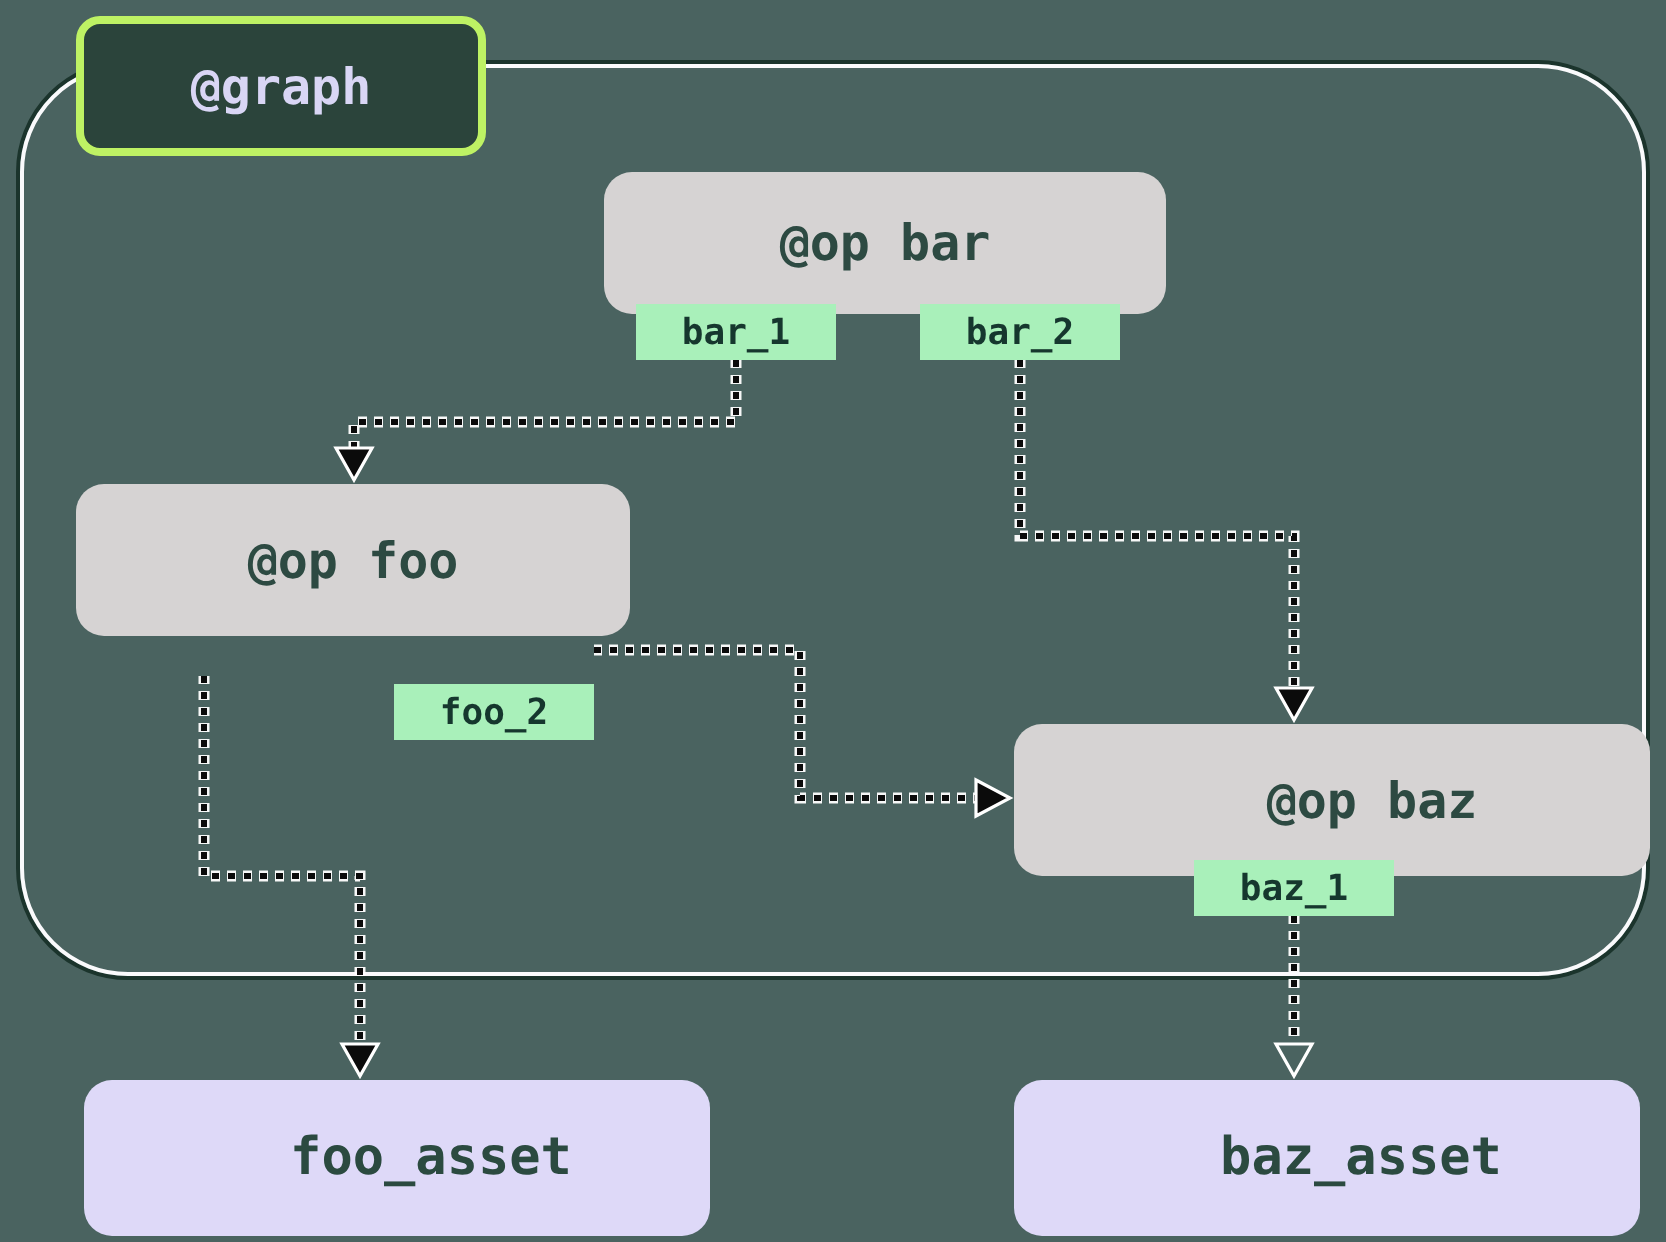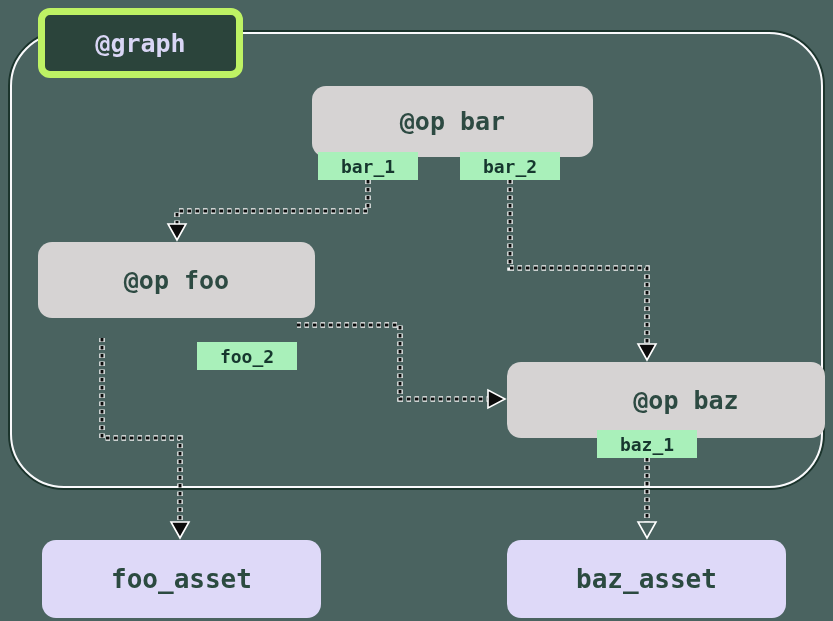--- a/index.html
+++ b/index.html
@@ -30,21 +30,21 @@
     border: 2px solid #fafafc;
     border-radius: 54px;
   }
 
   
   .graph-badge {
     position: absolute;
     left: 38px; top: 8px;
     width: 205px; height: 70px;
     background: #2b443b;
-    border: 7px solid #bef264;
+    border: 4px solid #bef264;
     border-radius: 12px;
     box-sizing: border-box;
     display: flex; align-items: center; justify-content: center;
     z-index: 3;
   }
   .graph-badge .label {
     color: #d9d6f5;
     font-size: 25px;
     font-weight: bold;
   }
@@ -55,21 +55,21 @@
     background: #d6d3d3;
     border-radius: 14px;
     display: flex; align-items: center; justify-content: center;
     z-index: 2;
   }
   .op-node .label {
     color: #2d4a42;
     font-size: 25px;
     font-weight: bold;
   }
-  #op-bar { left: 312px; top: 86px;  width: 281px; height: 71px; }
+  #op-bar { left: 302px; top: 86px;  width: 281px; height: 71px; }
   #op-foo { left: 38px;  top: 242px; width: 277px; height: 76px; }
   #op-baz { left: 507px; top: 362px; width: 278px; height: 76px; padding-left: 40px; }
 
   
   .output-tag {
     position: absolute;
     width: 100px; height: 28px;
     background: #a9f0ba;
     border-radius: 0;
     display: flex; align-items: center; justify-content: center;
@@ -87,20 +87,21 @@
   #tag-baz-1 { left: 597px; top: 430px; text-align: right; }
 
   
   .asset-node {
     position: absolute;
     width: 279px; height: 78px;
     background: #ded9f8;
     border-radius: 14px;
     display: flex; align-items: center; justify-content: center;
     z-index: 2;
+    padding-left: 34px;
   }
   .asset-node .label {
     color: #2b4a40;
     font-size: 26px;
     font-weight: bold;
   }
   #asset-foo { left: 42px;  top: 540px; }
   #asset-baz { left: 507px; top: 540px; }
 
   

